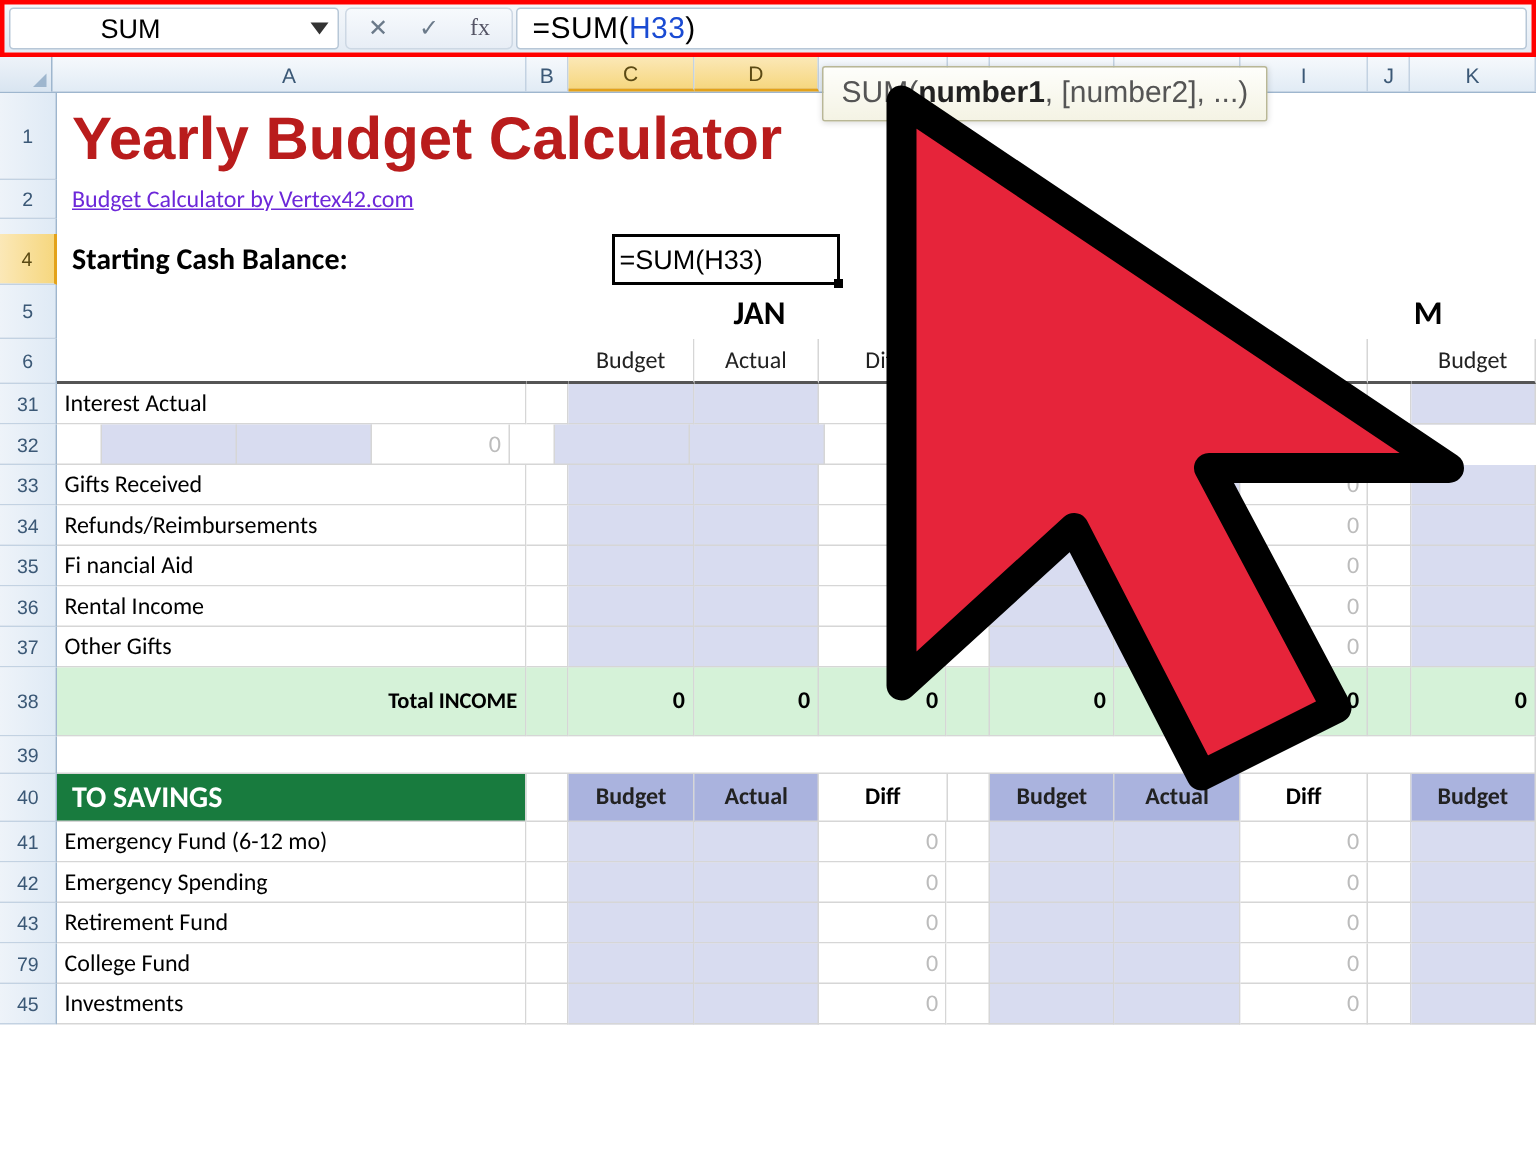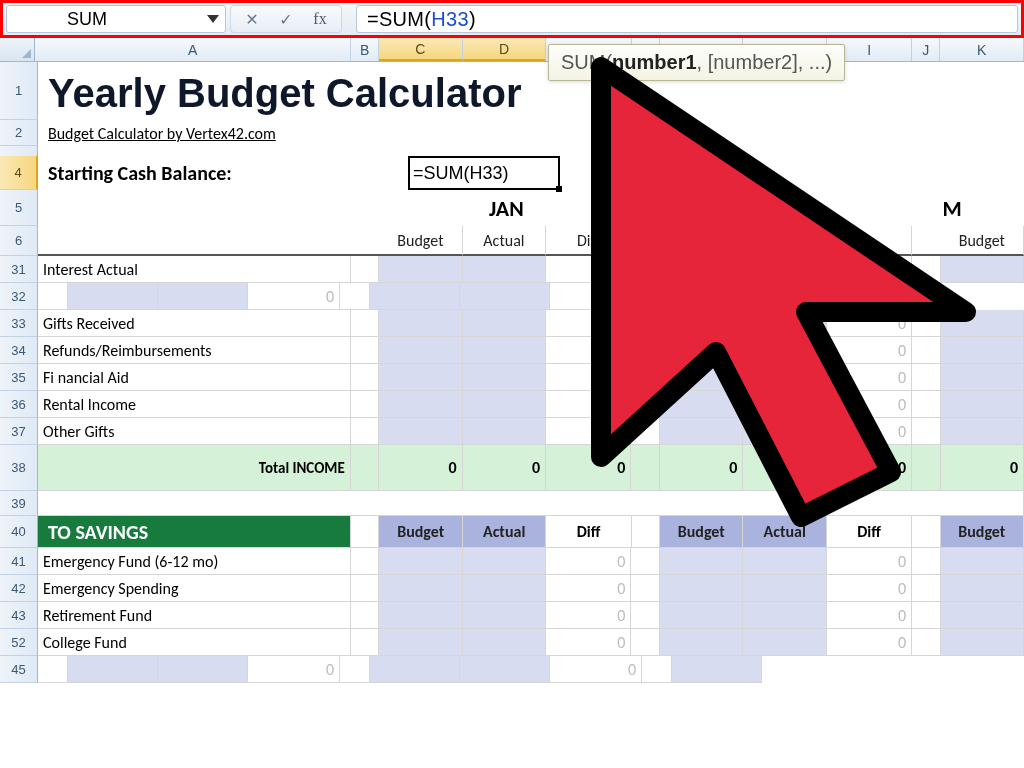--- a/index.html
+++ b/index.html
@@ -55,21 +55,21 @@
     border-radius: 4px;
   }
   .fb-btn {
     width: 34px; height: 26px;
     display: flex; align-items: center; justify-content: center;
     font-size: 16px; color: #6b7a8a;
     border-radius: 3px;
   }
   .formula-input {
     flex: 1;
-    margin: 2px 3px 2px 12px;
+    margin: 2px 3px 2px 0;
     background: #fff;
     border: 1px solid #b7c7d7;
     border-radius: 3px;
     padding: 0 10px;
     display: flex;
     align-items: center;
     font-family: Tahoma, Arial, sans-serif;
     font-size: 20px;
     letter-spacing: .3px;
     color: #000;
@@ -173,29 +173,29 @@
   .cG { width: 90px; }
   .cH { width: 90px; }
   .cI { width: 92px; }
   .cJ { width: 30px; }
   .cK { width: 90px; }
 
   
   .title-cell {
     font-size: 40px;
     font-family: 'Trebuchet MS','Century Gothic',Arial,sans-serif;
-    color: #0f172a;
+    color: #b91c1c;
     font-weight: bold;
     padding: 8px 0 4px 10px;
     border: none;
     background:#fff;
   }
   .subtitle {
     font-size: 16px;
-    color: #000000;
+    color: #6d28d9;
     text-decoration: underline;
     padding-left:10px;
     border:none;
     background:#fff;
   }
   .label-bold {
     font-weight: bold;
     font-size: 20px;
     padding-left:10px;
   }
@@ -503,35 +503,36 @@
     <div class="cell cD lavender right"></div>
     <div class="cell cE right dim">0</div>
     <div class="cell cF"></div>
     <div class="cell cG lavender right"></div>
     <div class="cell cH lavender right"></div>
     <div class="cell cI right dim">0</div>
     <div class="cell cJ"></div>
     <div class="cell cK lavender right"></div>
   </div>
       <div class="row" style="height:27px">
-    <div class="row-h">52</div>
+    <div class="row-h">79</div>
     <div class="cell cA">College Fund</div>
     <div class="cell cB"></div>
     <div class="cell cC lavender right"></div>
     <div class="cell cD lavender right"></div>
     <div class="cell cE right dim">0</div>
     <div class="cell cF"></div>
     <div class="cell cG lavender right"></div>
     <div class="cell cH lavender right"></div>
     <div class="cell cI right dim">0</div>
     <div class="cell cJ"></div>
     <div class="cell cK lavender right"></div>
   </div>
       <div class="row" style="height:27px">
     <div class="row-h">45</div>
+    <div class="cell cA">Investments</div>
     <div class="cell cB"></div>
     <div class="cell cC lavender right"></div>
     <div class="cell cD lavender right"></div>
     <div class="cell cE right dim">0</div>
     <div class="cell cF"></div>
     <div class="cell cG lavender right"></div>
     <div class="cell cH lavender right"></div>
     <div class="cell cI right dim">0</div>
     <div class="cell cJ"></div>
     <div class="cell cK lavender right"></div>

